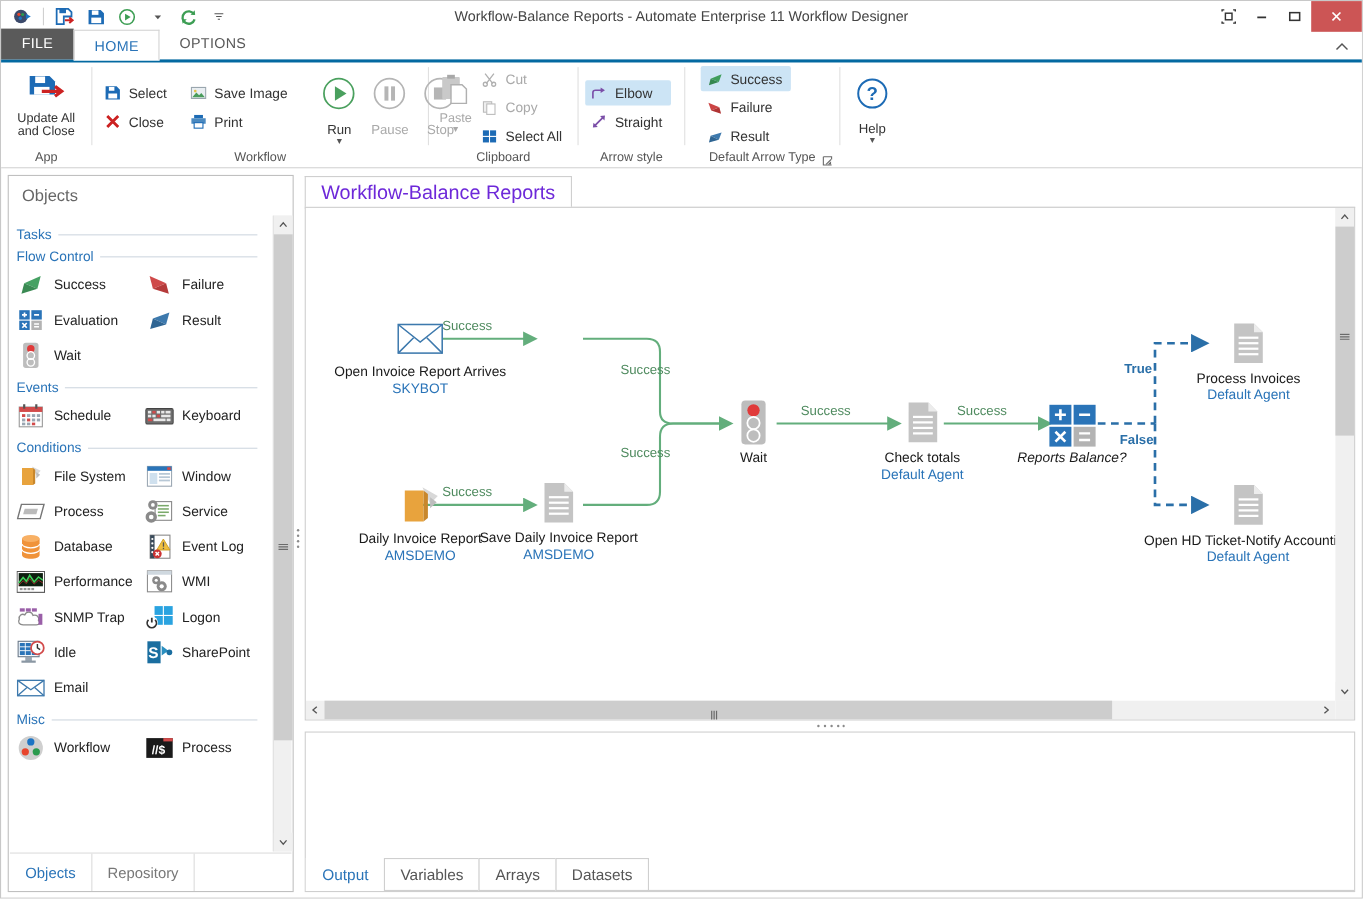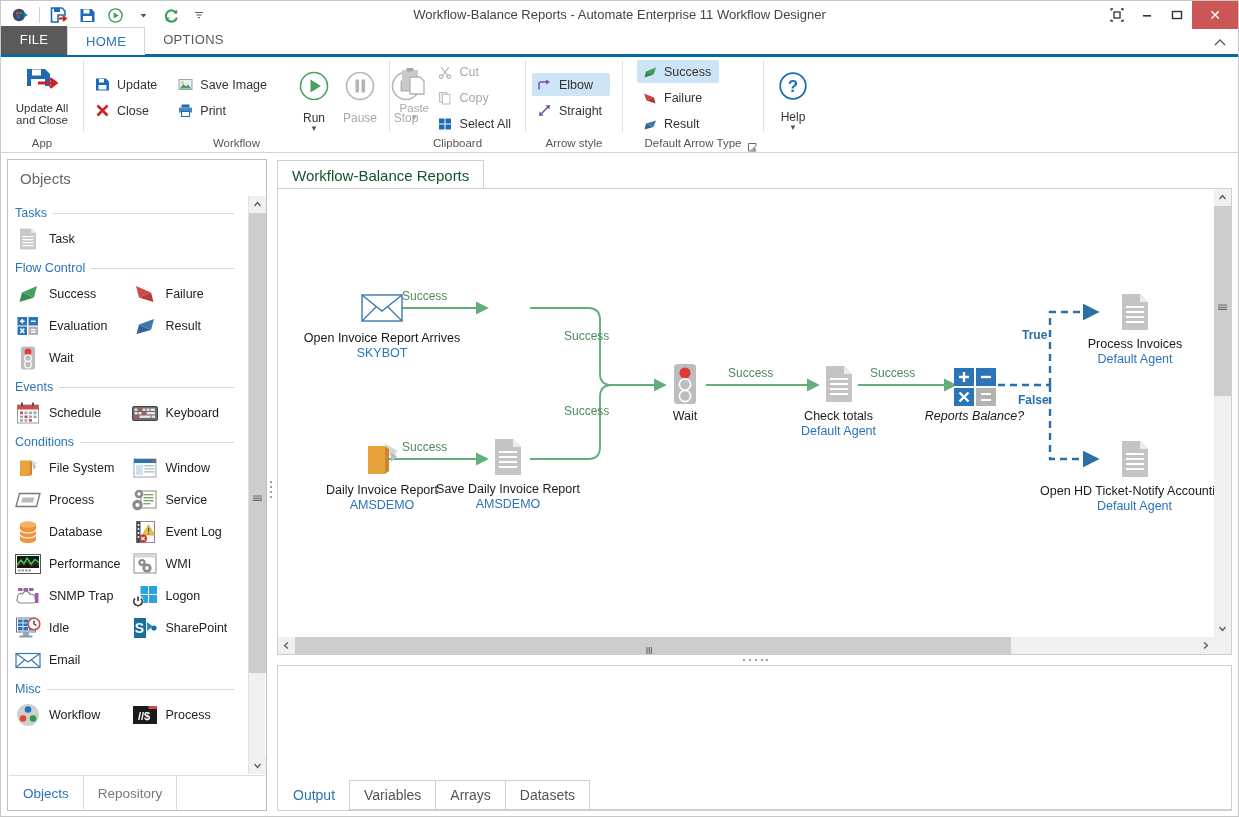--- a/index.html
+++ b/index.html
@@ -145,21 +145,21 @@
     position: absolute; left: 266px; top: 470px; width: 8px; height: 40px;
     display: flex; align-items: center; justify-content: center; cursor: col-resize;
   }
 
   
   .canvas-wrap {
     position: absolute; left: 276px; top: 158px; width: 955px; height: 496px;
   }
   .doctab-strip { height: 30px; display: flex; align-items: flex-end; }
   .doctab {
-    height: 30px; line-height: 29px; padding: 0 14px; font-size: 15px; color: #14532d;
+    height: 30px; line-height: 29px; padding: 0 14px; font-size: 18px; color: #6d28d9;
     background: #fff; border: 1px solid #cfcfcf; border-bottom: 1px solid #fff;
     cursor: default; margin-bottom: -1px;
   }
   .doctab-rest { flex: 1; border-bottom: 1px solid #cfcfcf; height: 30px; }
   .canvas {
     position: absolute; left: 0; top: 29px; right: 0; bottom: 0;
     border: 1px solid #cfcfcf; background: #fff; overflow: hidden;
   }
   .canvas-inner { position: absolute; left: 0; top: 0; right: 17px; bottom: 17px; overflow: hidden; }
 
@@ -323,21 +323,21 @@
       <div class="rgroup-body">
         <div class="small-col">
           <div class="small-btn">
             <span class="sicon">
               <svg width="15" height="15" viewBox="0 0 15 15">
                 <path d="M1 1.5 H11 L14 4.5 V13.5 H1 Z" fill="#1d6bb5"></path>
                 <rect x="4" y="2" width="5" height="3.5" fill="#fff"></rect>
                 <rect x="3.5" y="8" width="8" height="4.5" fill="#fff"></rect>
               </svg>
             </span>
-            <span>Update</span>
+            <span>Select</span>
           </div>
           <div class="small-btn">
             <span class="sicon">
               <svg width="15" height="15" viewBox="0 0 15 15">
                 <path d="M2.5 2.5 L12.5 12.5 M12.5 2.5 L2.5 12.5" stroke="#cc2222" stroke-width="2.6" fill="none"></path>
               </svg>
             </span>
             <span>Close</span>
           </div>
         </div>
@@ -539,35 +539,20 @@
   </div>
 
   <div class="objpanel">
     <div class="objpanel-title">Objects</div>
 
     <div class="objlist">
 
       <div class="cat">
         <span class="cat-lbl">Tasks</span>
         <span class="cat-line"></span>
-      </div>
-      <div class="orow">
-        <div class="oitem c1">
-          <span class="oicon">
-            <svg width="22" height="24" viewBox="0 0 22 24">
-              <path d="M3 1.5 H14 L19 6 V22.5 H3 Z" fill="#c9c9c9"></path>
-              <path d="M14 1.5 L19 6 H14 Z" fill="#e8e8e8"></path>
-              <rect x="5.5" y="9" width="11" height="1.3" fill="#fff"></rect>
-              <rect x="5.5" y="12" width="11" height="1.3" fill="#fff"></rect>
-              <rect x="5.5" y="15" width="11" height="1.3" fill="#fff"></rect>
-              <rect x="5.5" y="18" width="11" height="1.3" fill="#fff"></rect>
-            </svg>
-          </span>
-          <span>Task</span>
-        </div>
       </div>
 
       <div class="cat">
         <span class="cat-lbl">Flow Control</span>
         <span class="cat-line"></span>
       </div>
       <div class="orow">
         <div class="oitem c1">
           <span class="oicon">
             <svg width="24" height="24" viewBox="0 0 24 24">

